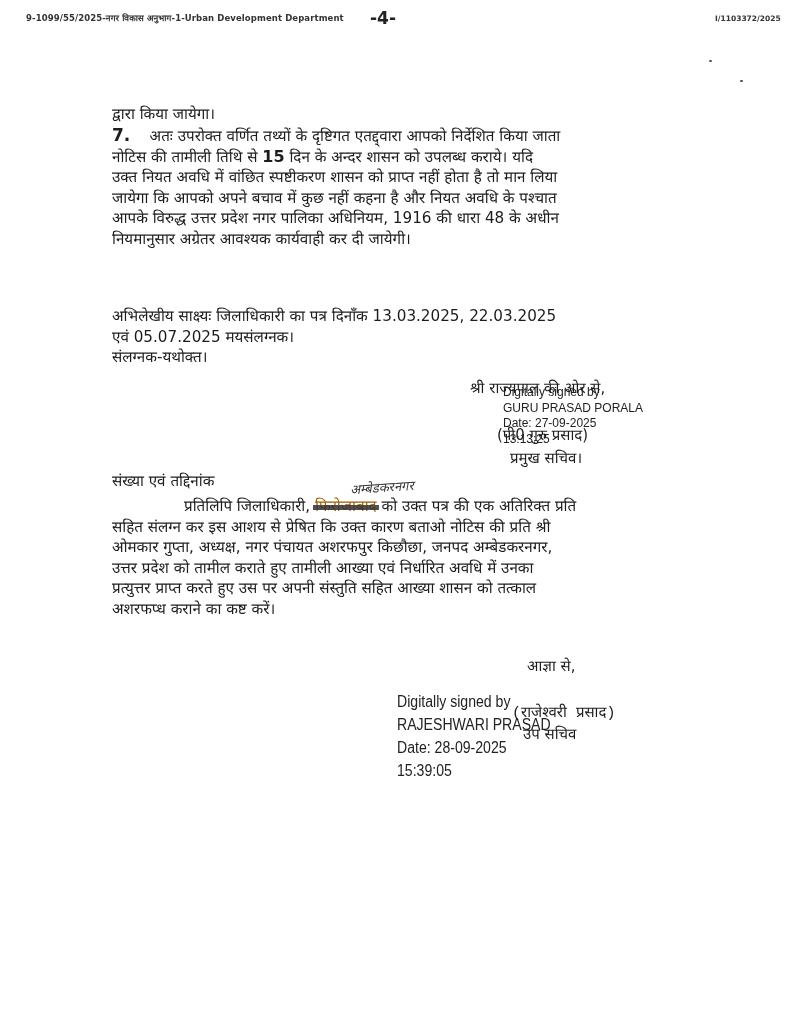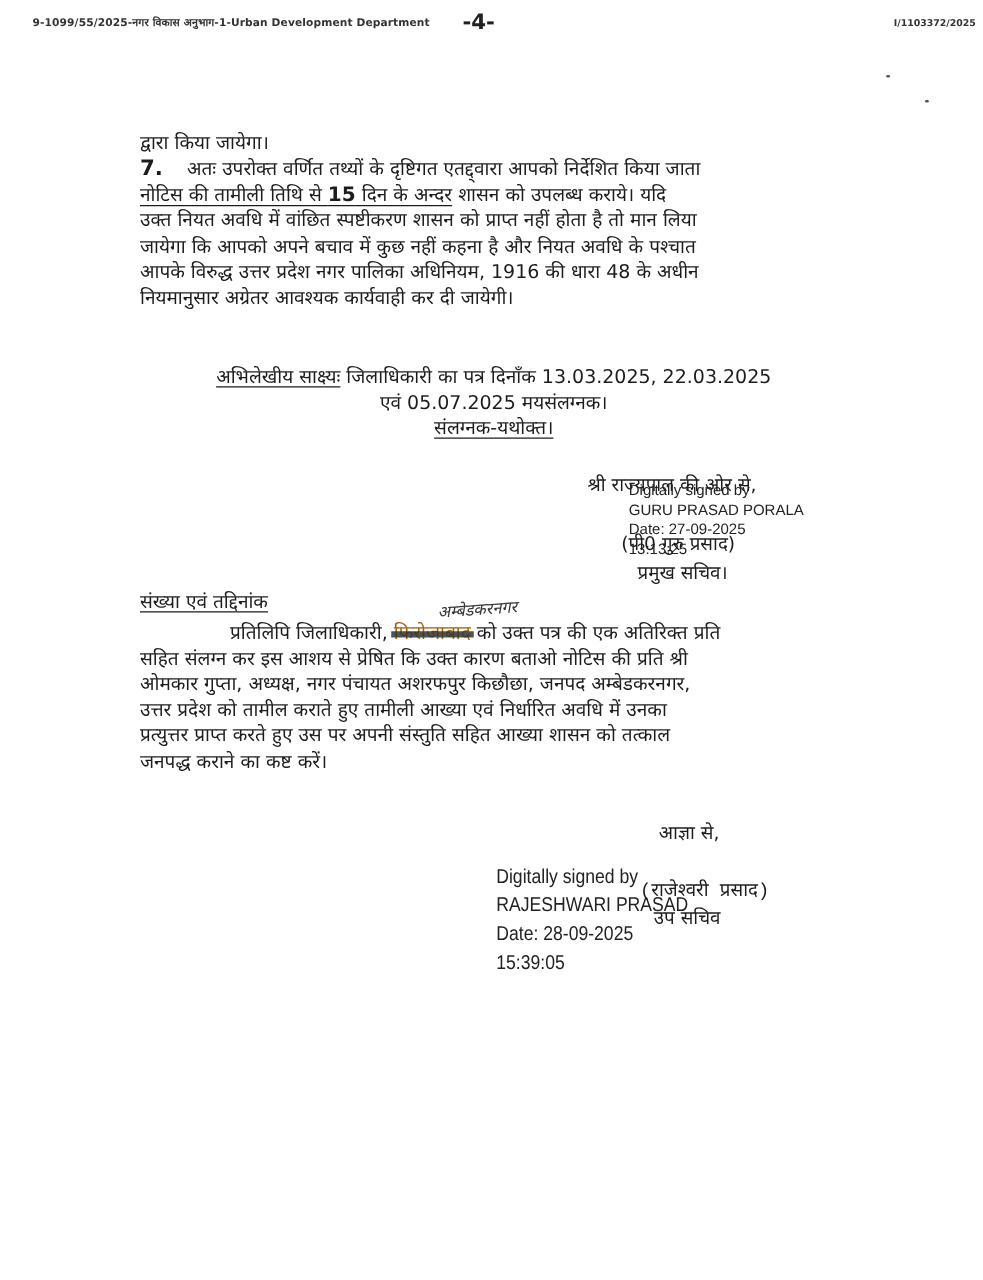--- a/index.html
+++ b/index.html
@@ -17,21 +17,21 @@
     }
     .hdr-right {
       position: absolute; left: 715px; top: 14px;
       font-size: 7.5px; color: #333; font-weight: bold;
     }
     .speck { position: absolute; width: 3px; height: 2px; background: #555; border-radius: 1px; }
     .body-text {
       position: absolute; left: 112px; width: 566px;
       font-size: 15.2px; line-height: 20.5px; color: #1c1c1c;
     }
-    .ul { text-decoration: underline; text-underline-offset: 3px; }
+    .ul { text-underline-offset: 3px; }
     .b { font-weight: bold; }
     .justify { text-align: justify; text-align-last: left; }
     .sig-block {
       position: absolute; font-size: 15px; line-height: 20px; color: #1c1c1c;
     }
     .dsig {
       position: absolute; font-family: "Liberation Sans", sans-serif;
       color: #222;
     }
     .handwrite {
@@ -64,21 +64,21 @@
   </div>
   <div>
     <span class="ul"><span>नोटिस की तामीली तिथि से </span><span class="b" style="font-size:16px;">15</span><span> दिन के अन्दर</span></span><span> शासन को उपलब्ध कराये। यदि</span>
   </div>
   <div>उक्त नियत अवधि में वांछित स्पष्टीकरण शासन को प्राप्त नहीं होता है तो मान लिया</div>
   <div>जायेगा कि आपको अपने बचाव में कुछ नहीं कहना है और नियत अवधि के पश्चात</div>
   <div>आपके विरुद्ध उत्तर प्रदेश नगर पालिका अधिनियम, 1916 की धारा 48 के अधीन</div>
   <div>नियमानुसार अग्रेतर आवश्यक कार्यवाही कर दी जायेगी।</div>
 </div>
 
-<div class="body-text" style="top:291px;text-align:center;">
+<div class="body-text" style="top:306px;">
   <div>
     <span class="ul">अभिलेखीय साक्ष्यः</span><span> जिलाधिकारी का पत्र दिनाँक 13.03.2025, 22.03.2025</span>
   </div>
   <div>एवं 05.07.2025 मयसंलग्नक।</div>
   <div class="ul">संलग्नक-यथोक्त।</div>
 </div>
 
 <div class="sig-block" style="left:470px;top:362px;margin-top:16px;">श्री राज्यपाल की ओर से,</div>
 <div class="dsig" style="left:503px;top:385px;font-size:12px;line-height:15.5px;">
   <div>Digitally signed by</div>
@@ -92,21 +92,21 @@
 <div class="body-text ul" style="top:471px;">संख्या एवं तद्दिनांक</div>
 <div class="handwrite" style="left:350px;top:478px;transform:rotate(-4deg);">अम्बेडकरनगर</div>
 <div class="body-text justify" style="top:496px;">
   <div style="padding-left:72px;">
     <span>प्रतिलिपि जिलाधिकारी, </span><span class="strike-blob">फिरोजाबाद</span><span> को उक्त पत्र की एक अतिरिक्त प्रति</span>
   </div>
   <div>सहित संलग्न कर इस आशय से प्रेषित कि उक्त कारण बताओ नोटिस की प्रति श्री</div>
   <div>ओमकार गुप्ता, अध्यक्ष, नगर पंचायत अशरफपुर किछौछा, जनपद अम्बेडकरनगर,</div>
   <div>उत्तर प्रदेश को तामील कराते हुए तामीली आख्या एवं निर्धारित अवधि में उनका</div>
   <div>प्रत्युत्तर प्राप्त करते हुए उस पर अपनी संस्तुति सहित आख्या शासन को तत्काल</div>
-  <div>जनपद्ध कराने का कष्ट करें।</div>
+  <div>अशरफप्ध कराने का कष्ट करें।</div>
 </div>
 
 <div class="sig-block" style="left:527px;top:656px;">आज्ञा से,</div>
 <div class="dsig" style="left:397px;top:690px;font-size:16px;line-height:23px;transform:scaleX(0.88);transform-origin:left top;">
   <div>Digitally signed by</div>
   <div>RAJESHWARI PRASAD</div>
   <div>Date: 28-09-2025</div>
   <div>15:39:05</div>
 </div>
 <div class="sig-block" style="left:512px;top:704px;font-family:Liberation Mono, monospace;">(राजेश्वरी प्रसाद)</div>

